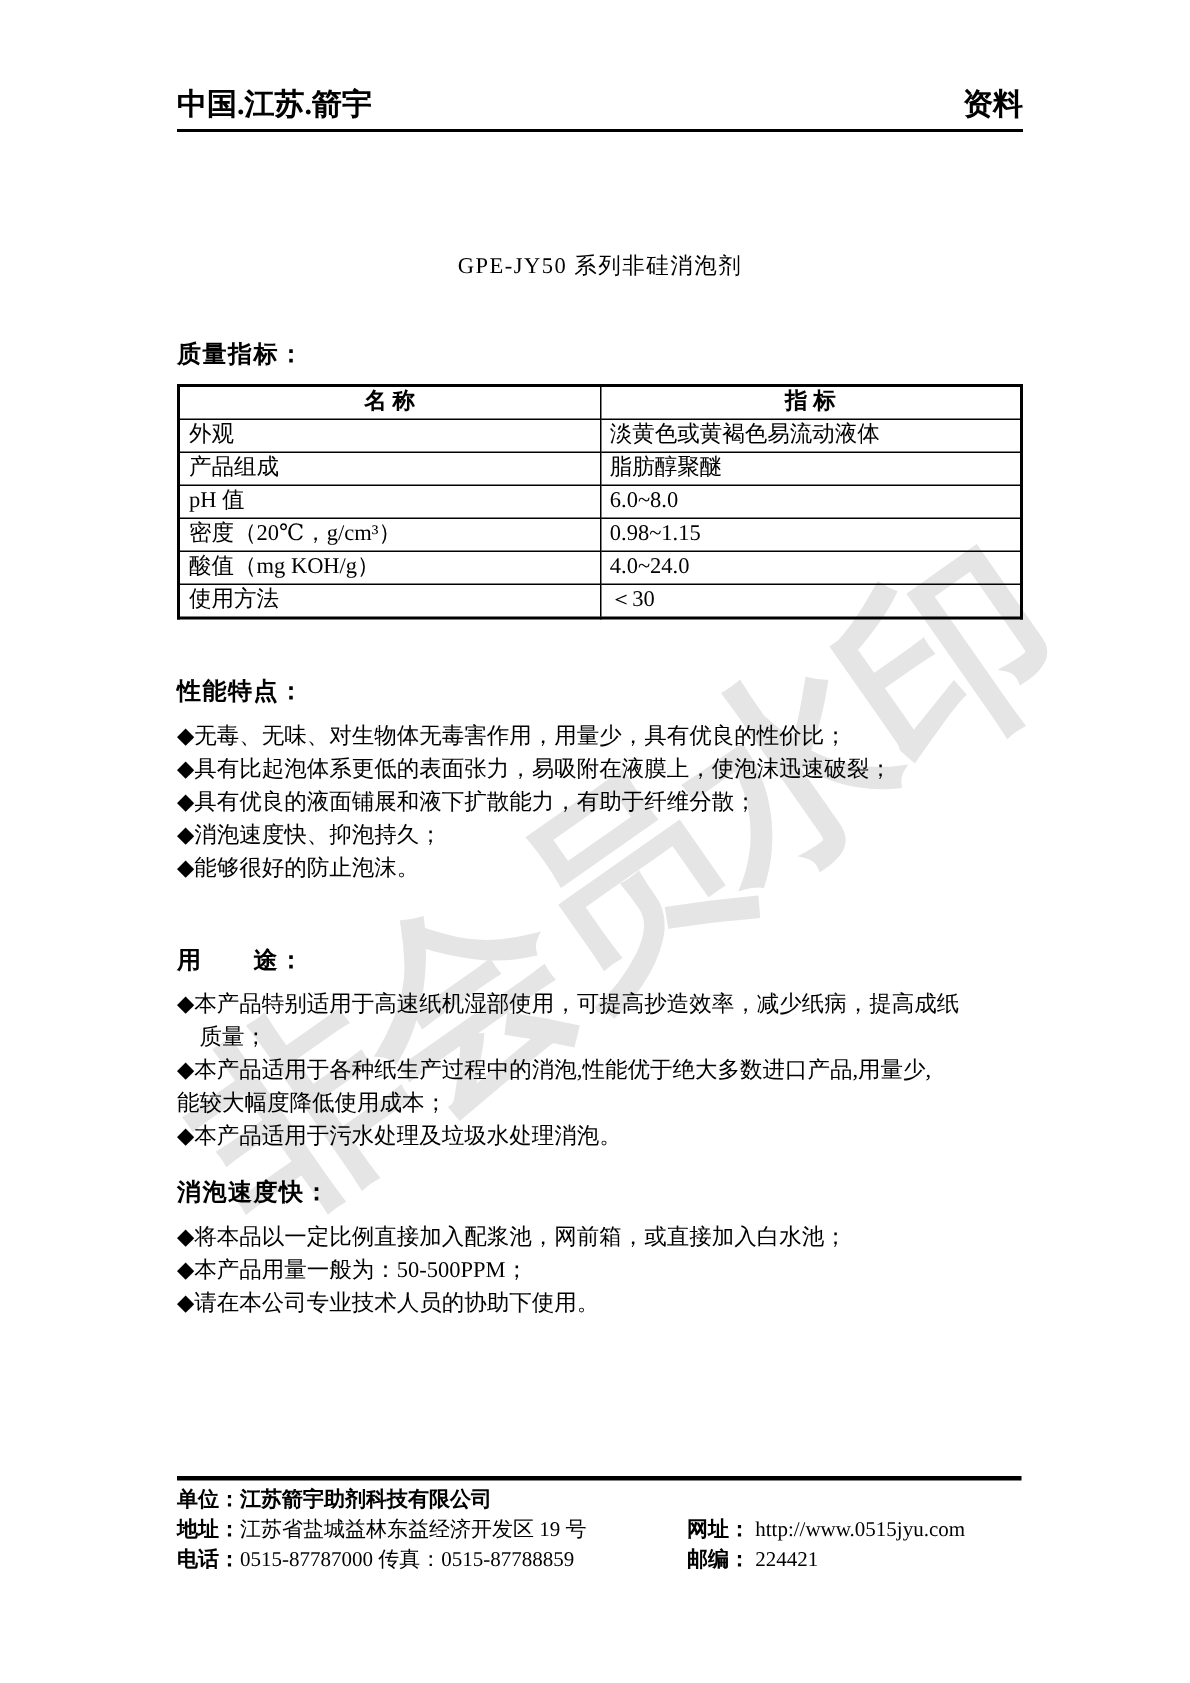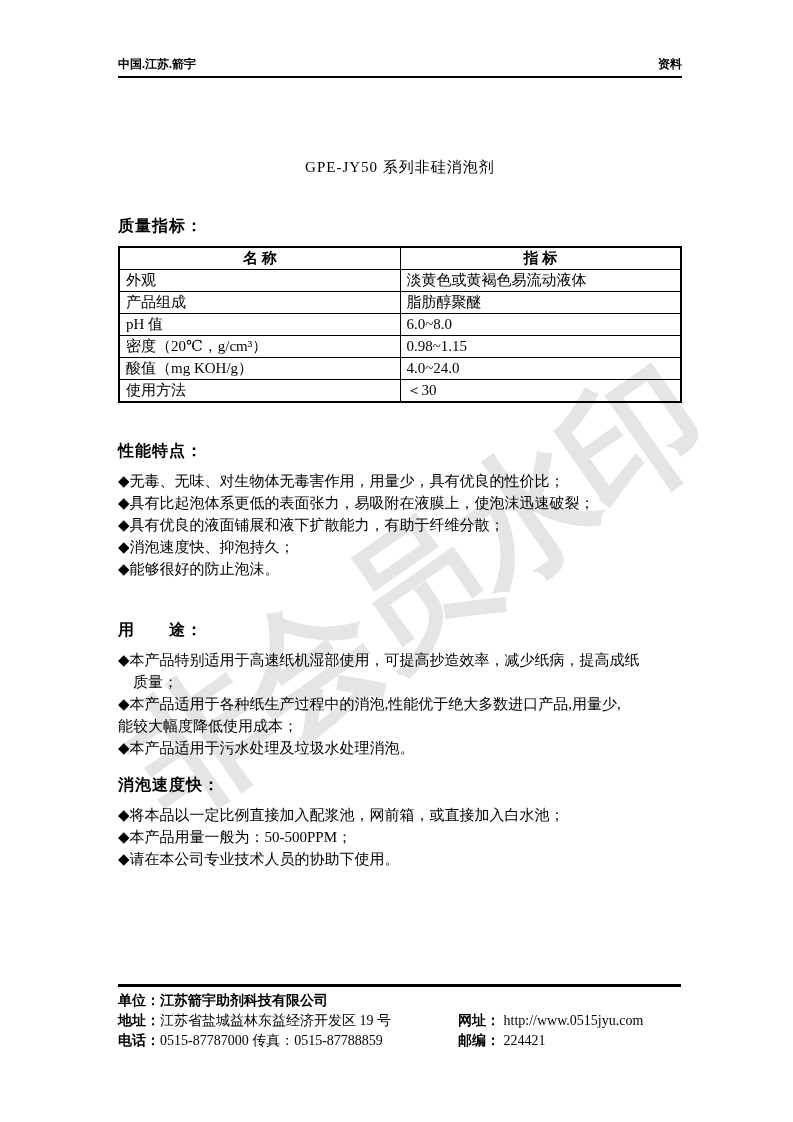--- a/index.html
+++ b/index.html
@@ -33,21 +33,21 @@
     left:118px; top:0;
     width:564px;
     z-index:1;
   }
   .doc-header {
     margin-top:56px;
     display:flex;
     justify-content:space-between;
     align-items:flex-end;
     font-weight:bold;
-    font-size:12px;
+    font-size:20px;
     border-bottom:2px solid #000;
     padding-bottom:3px;
   }
   .doc-title {
     margin-top:80px;
     text-align:center;
     font-size:15px;
     letter-spacing:1px;
   }
   .section-heading {

